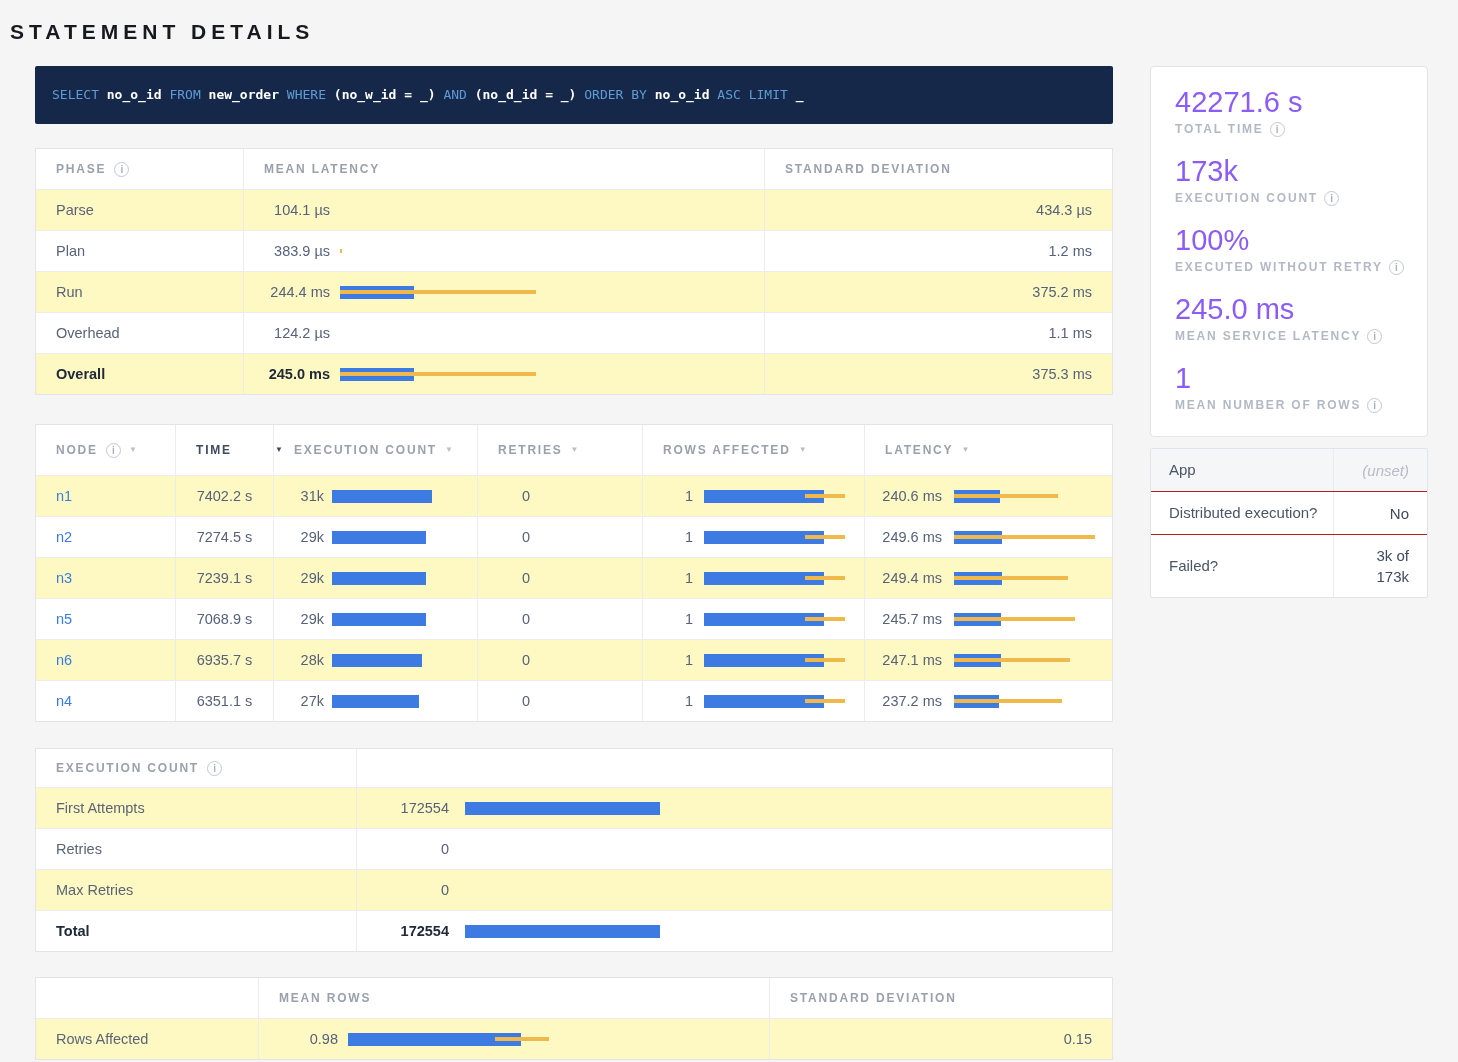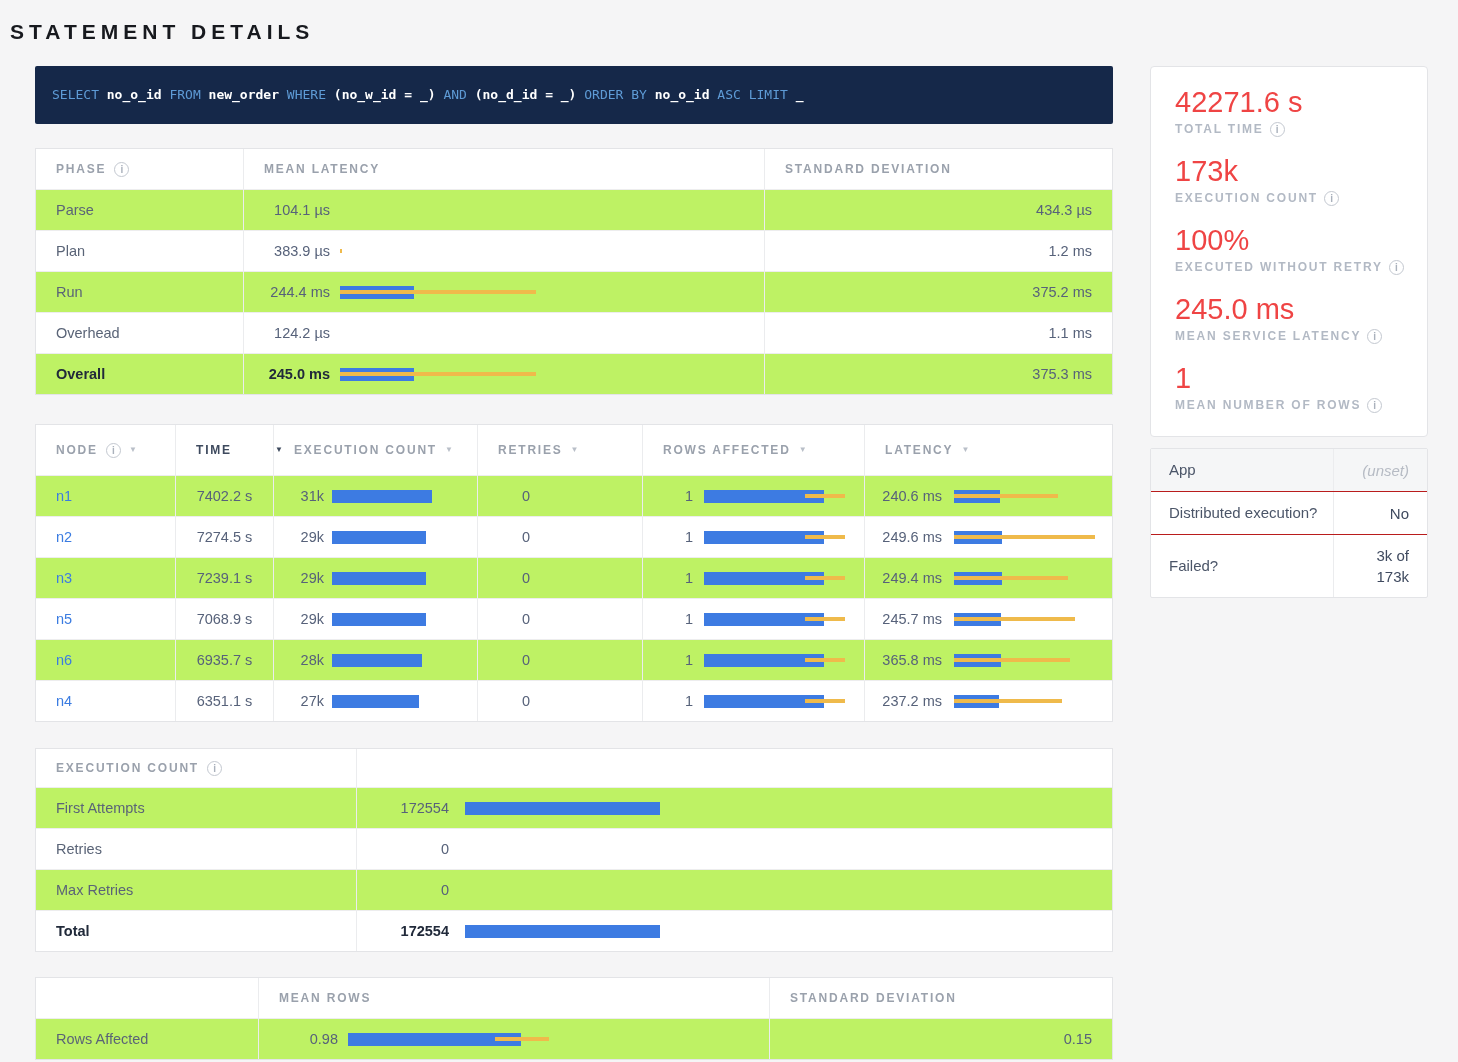--- a/index.html
+++ b/index.html
@@ -28,21 +28,21 @@
     white-space:nowrap; overflow:hidden;
   }
   .sql-kw{ color:#5e9bd6; }
   .sql-id{ color:#ffffff; font-weight:700; }
   .sql-box span{ margin-right:0; }
 
   
   .tbl{ background:#ffffff; border:1px solid #e3e4e7; }
   .row{ display:flex; border-top:1px solid #ededee; }
   .row:first-child{ border-top:none; }
-  .row.alt{ background:#bef264; }
+  .row.alt{ background:#fef9c3; }
   .cell{ height:40px; line-height:40px; font-size:14.5px; }
   .cell + .cell{ border-left:1px solid #ebecee; }
   .hdr .cell{
     font-size:12px; font-weight:700; letter-spacing:1.8px;
     color:#9aa1ac; display:flex; align-items:center;
   }
   .lbl{ padding-left:20px; color:#5a6477; }
   .em .lbl, .em .val, .em .numcell{ color:#212a3a; font-weight:700; }
 
   .info{
@@ -105,21 +105,21 @@
   .ra-std{ width:343px; text-align:right; padding-right:20px; }
   .hdr .ra-std{ text-align:left; padding-right:0; padding-left:20px; }
 
   
   .side-card{
     position:absolute; left:1150px; top:66px; width:278px; height:371px;
     background:#fff; border:1px solid #e3e4e7; border-radius:4px;
     padding:17px 0 0 24px;
   }
   .stat{ margin-bottom:15px; }
-  .stat-value{ font-size:29px; line-height:36px; color:#ef4444; }
+  .stat-value{ font-size:29px; line-height:36px; color:#8b5cf6; }
   .stat-label{
     font-size:12px; font-weight:700; letter-spacing:1.8px; color:#b2b9c4;
     line-height:18px; display:flex; align-items:center;
   }
   .stat-label .info{ margin-left:6px; }
 
   .side-tbl{
     position:absolute; left:1150px; top:448px; width:278px;
     background:#fff; border:1px solid #e3e4e7; border-radius:2px;
   }
@@ -350,21 +350,21 @@
         </div>
       <div class="cell nd-retries">0</div>
       <div class="cell nd-rows barcell">
           <span class="val">1</span>
           <div class="barwrap">
             <div class="bar-blue" style="width: 120px; background: rgb(61, 123, 226);"></div>
             <div class="bar-yellow" style="left: 101px; width: 40px; background: rgb(239, 186, 75);"></div>
           </div>
         </div>
       <div class="cell nd-lat barcell">
-          <span class="val">365.8 ms</span>
+          <span class="val">247.1 ms</span>
           <div class="barwrap">
             <div class="bar-blue" style="width: 47px; background: rgb(61, 123, 226);"></div>
             <div class="bar-yellow" style="left: 0px; width: 116px; background: rgb(239, 186, 75);"></div>
           </div>
         </div>
     </div>
     <div class="row">
       <div class="cell nd-node lbl"><a href="#">n4</a></div>
       <div class="cell nd-time">6351.1 s</div>
       <div class="cell nd-exec barcell">

